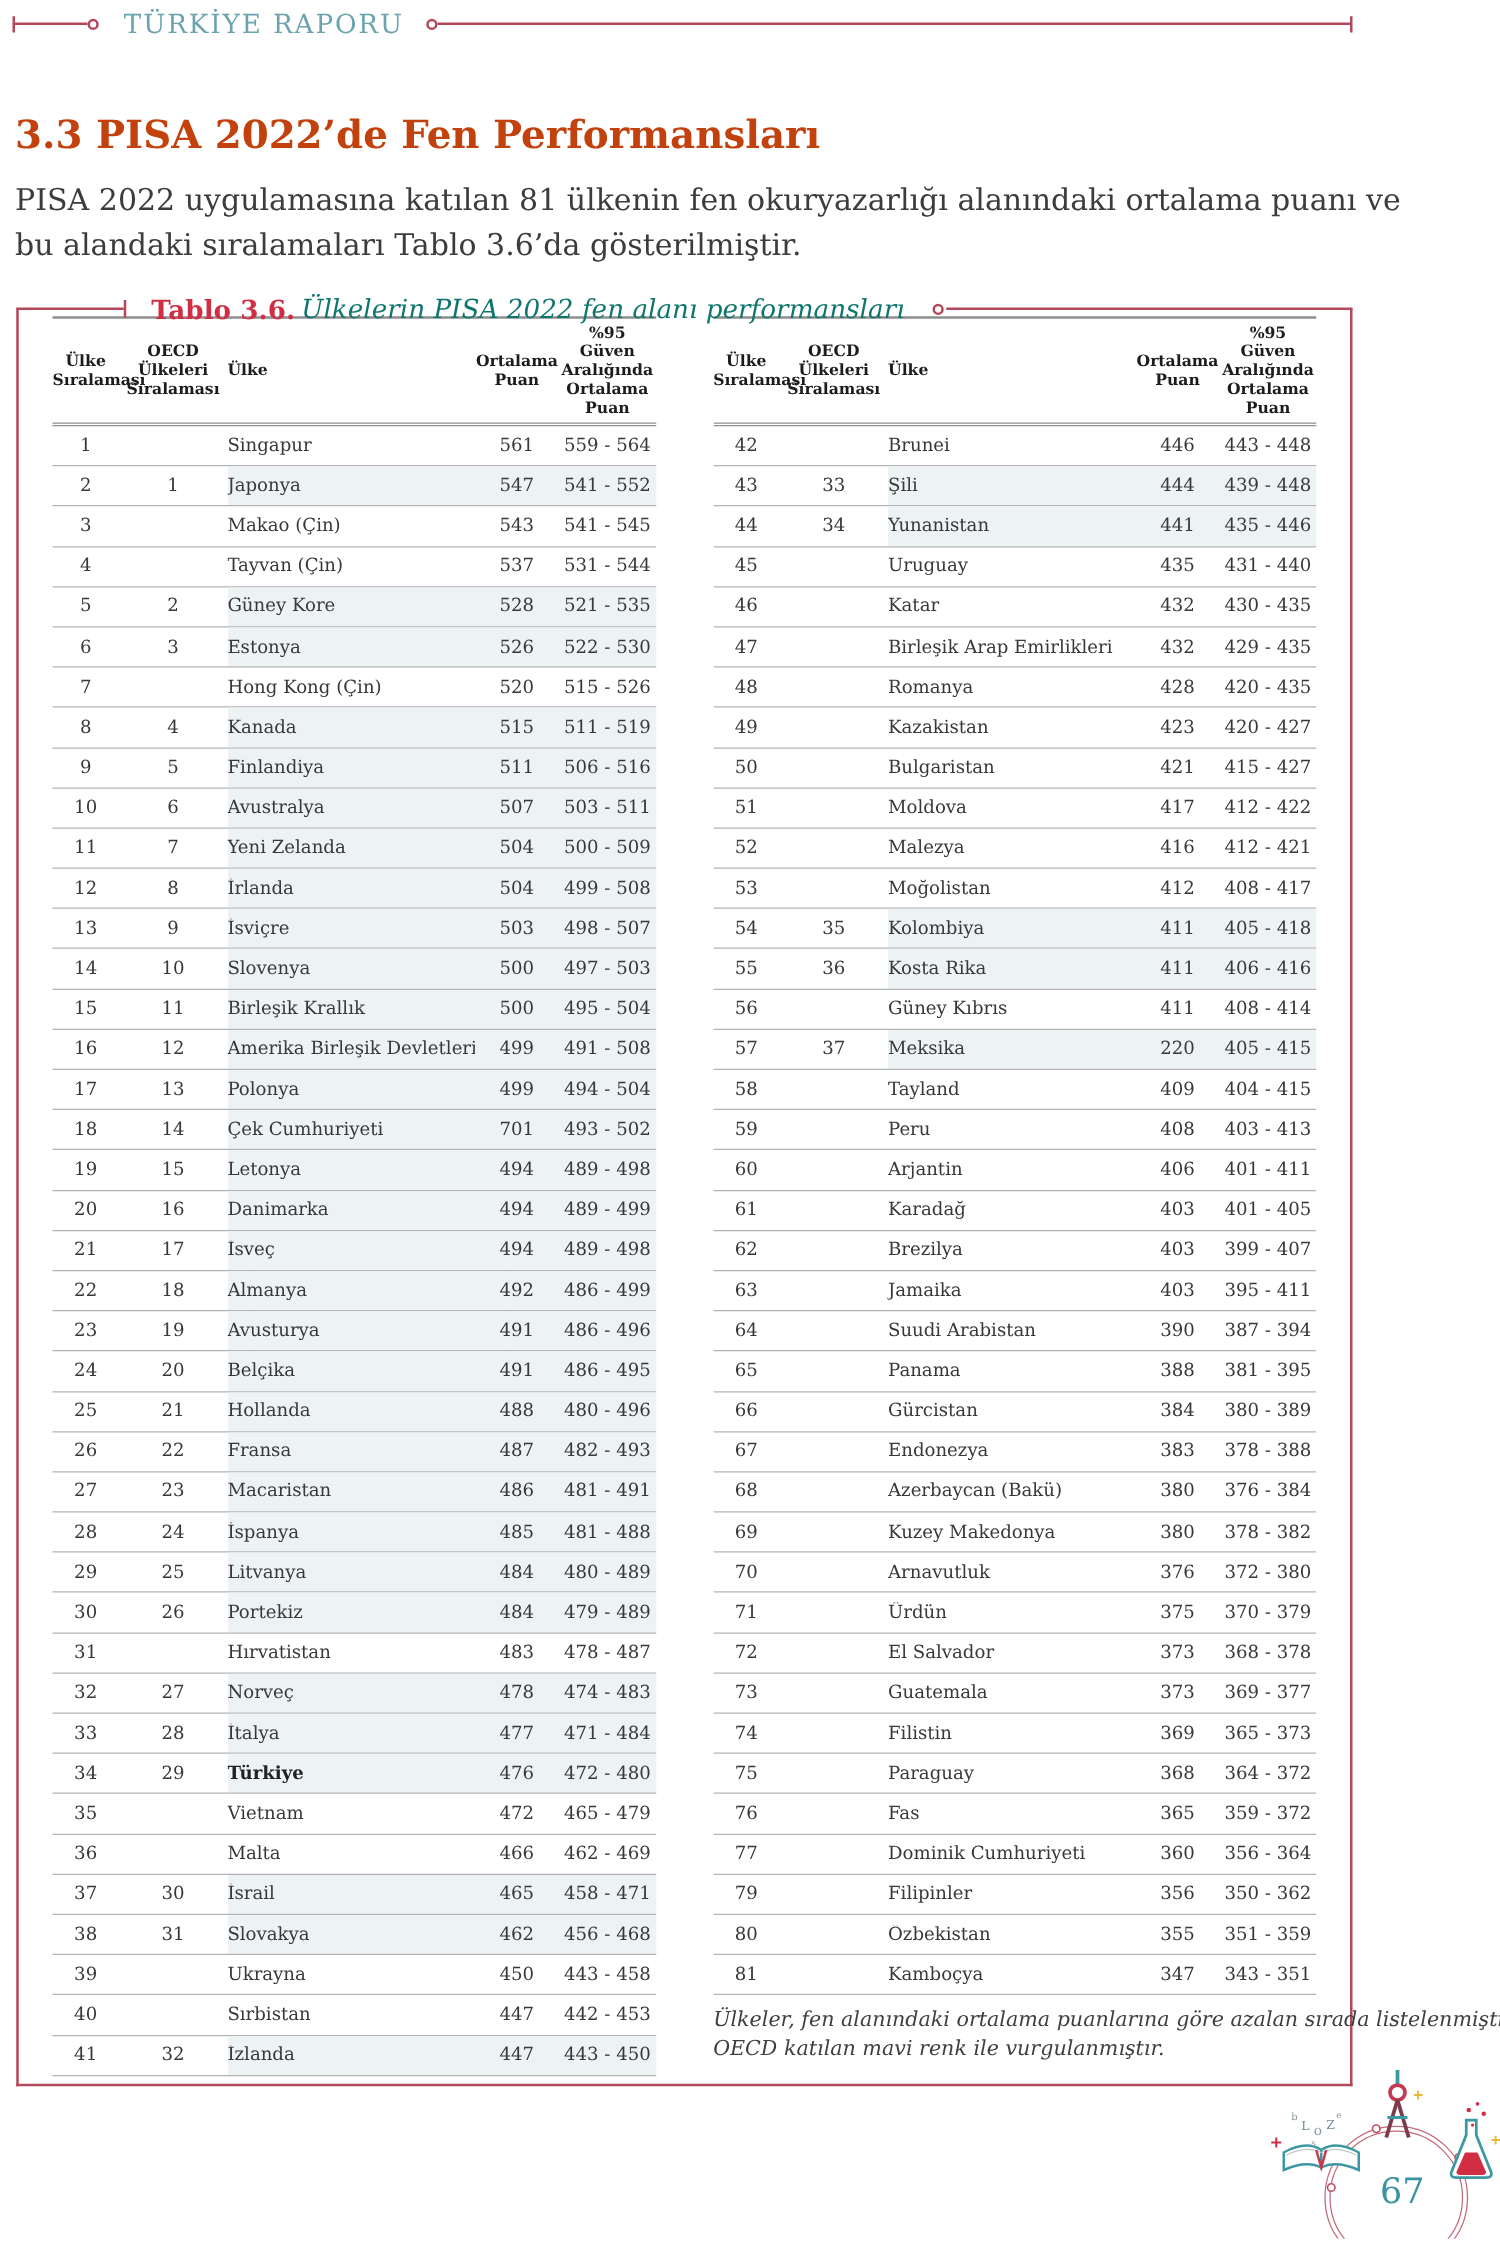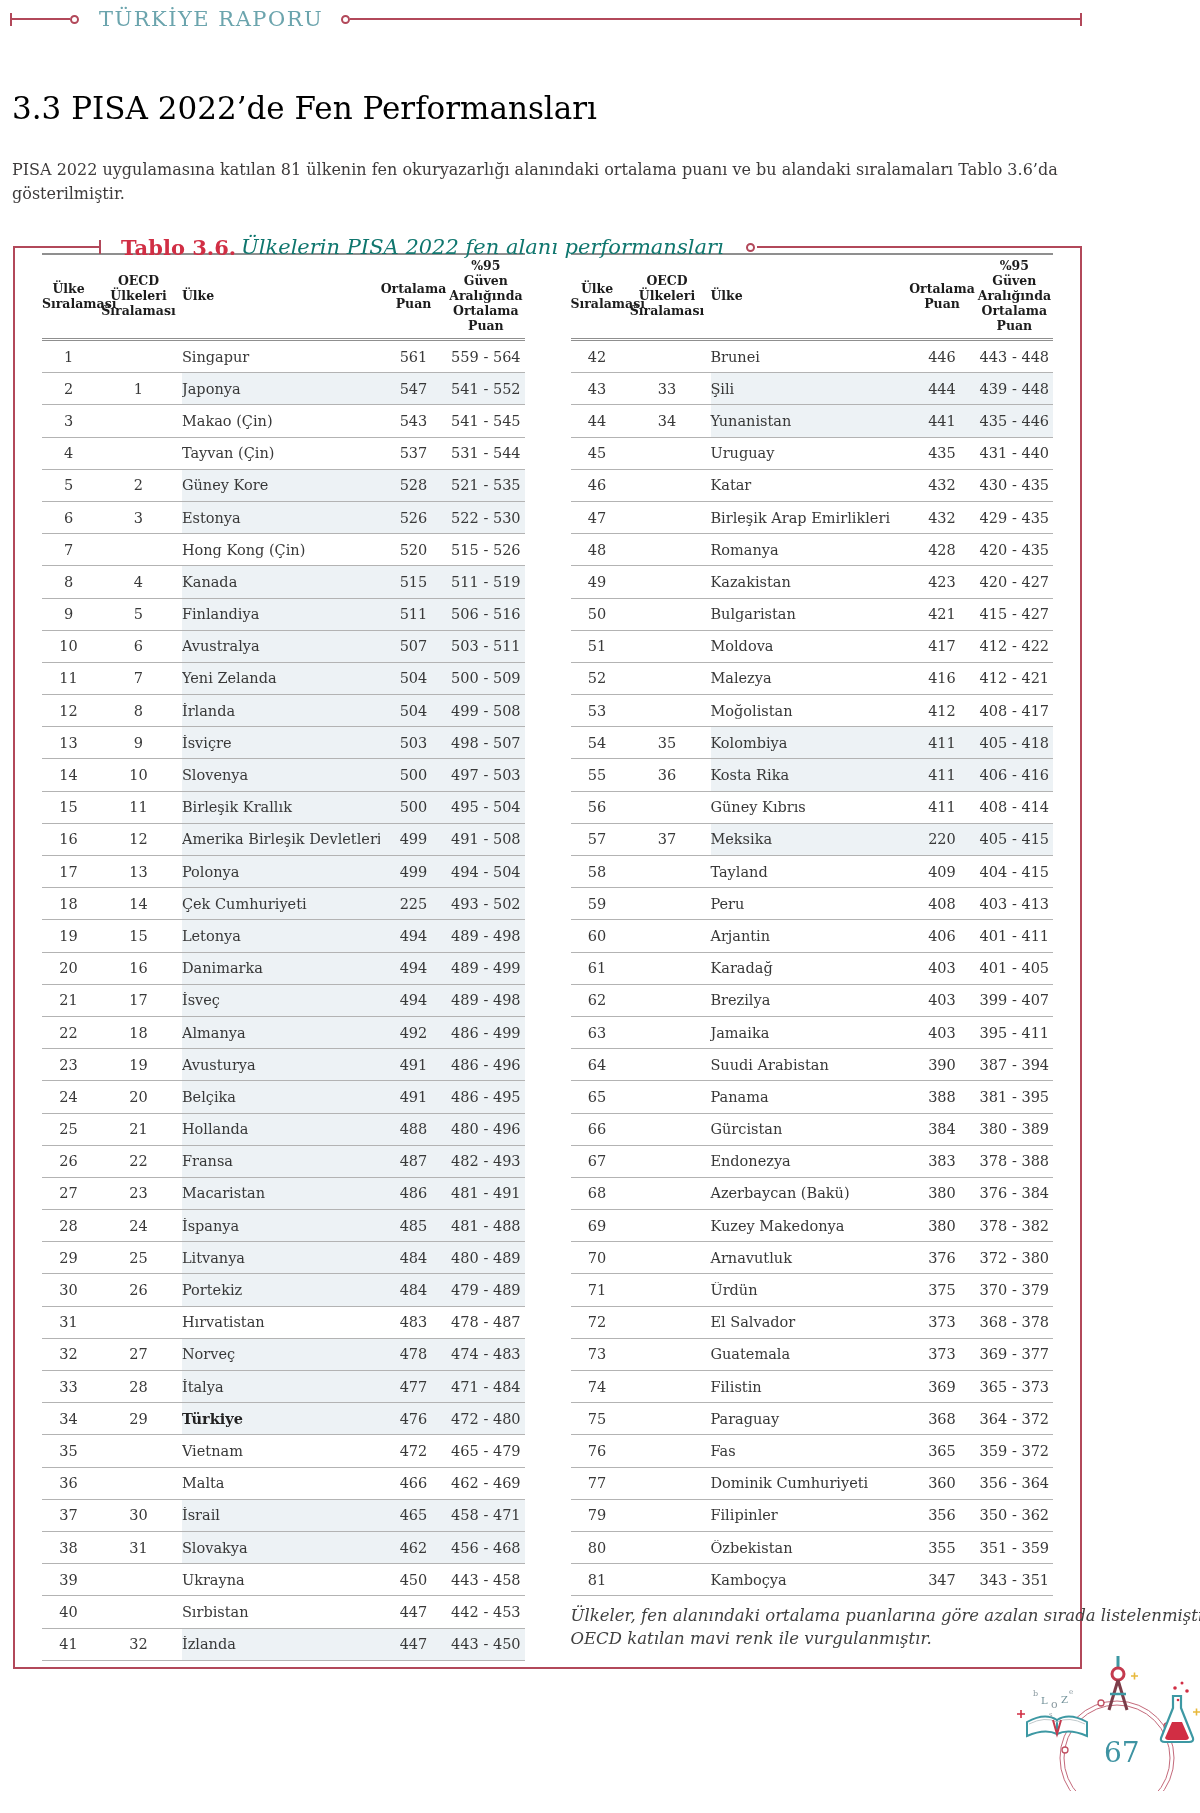--- a/index.html
+++ b/index.html
@@ -22,24 +22,24 @@
     background:#fff; flex:0 0 auto;
   }
   .header-title {
     font-size:21px; letter-spacing:1.5px; color:#6ba4ad; margin:0 18px 0 20px;
     white-space:nowrap; font-weight:normal;
   }
 
   
   .intro { position:absolute; top:90px; left:12px; right:60px; }
   .section-title {
-    margin:0 0 32px 0; font-size:31px; font-weight:normal; color:#000000;
+    margin:0 0 16px 0; font-size:31px; font-weight:bold; color:#c2410c;
   }
   .intro-paragraph {
-    margin:0; font-size:16px; line-height:1.5; color:#3e3b3b;
+    margin:0; font-size:24px; line-height:1.5; color:#3e3b3b;
   }
 
   
   .table-frame {
     position:absolute; top:247px; left:13px; width:1069px; height:1422px;
     border-left:2px solid #b2485a; border-right:2px solid #b2485a; border-bottom:2px solid #b2485a;
   }
   .caption-row {
     position:absolute; top:-14px; left:-2px; right:-2px; height:28px;
     display:flex; align-items:center;justify-content:flex-end;
@@ -257,21 +257,21 @@
               <span class="c rank">17</span>
               <span class="c oecdr">13</span>
               <span class="c country">Polonya</span>
               <span class="c score">499</span>
               <span class="c ci">494 - 504</span>
             </div>
             <div class="trow oecd">
               <span class="c rank">18</span>
               <span class="c oecdr">14</span>
               <span class="c country">Çek Cumhuriyeti</span>
-              <span class="c score">225</span>
+              <span class="c score">701</span>
               <span class="c ci">493 - 502</span>
             </div>
             <div class="trow oecd">
               <span class="c rank">19</span>
               <span class="c oecdr">15</span>
               <span class="c country">Letonya</span>
               <span class="c score">494</span>
               <span class="c ci">489 - 498</span>
             </div>
             <div class="trow oecd">

